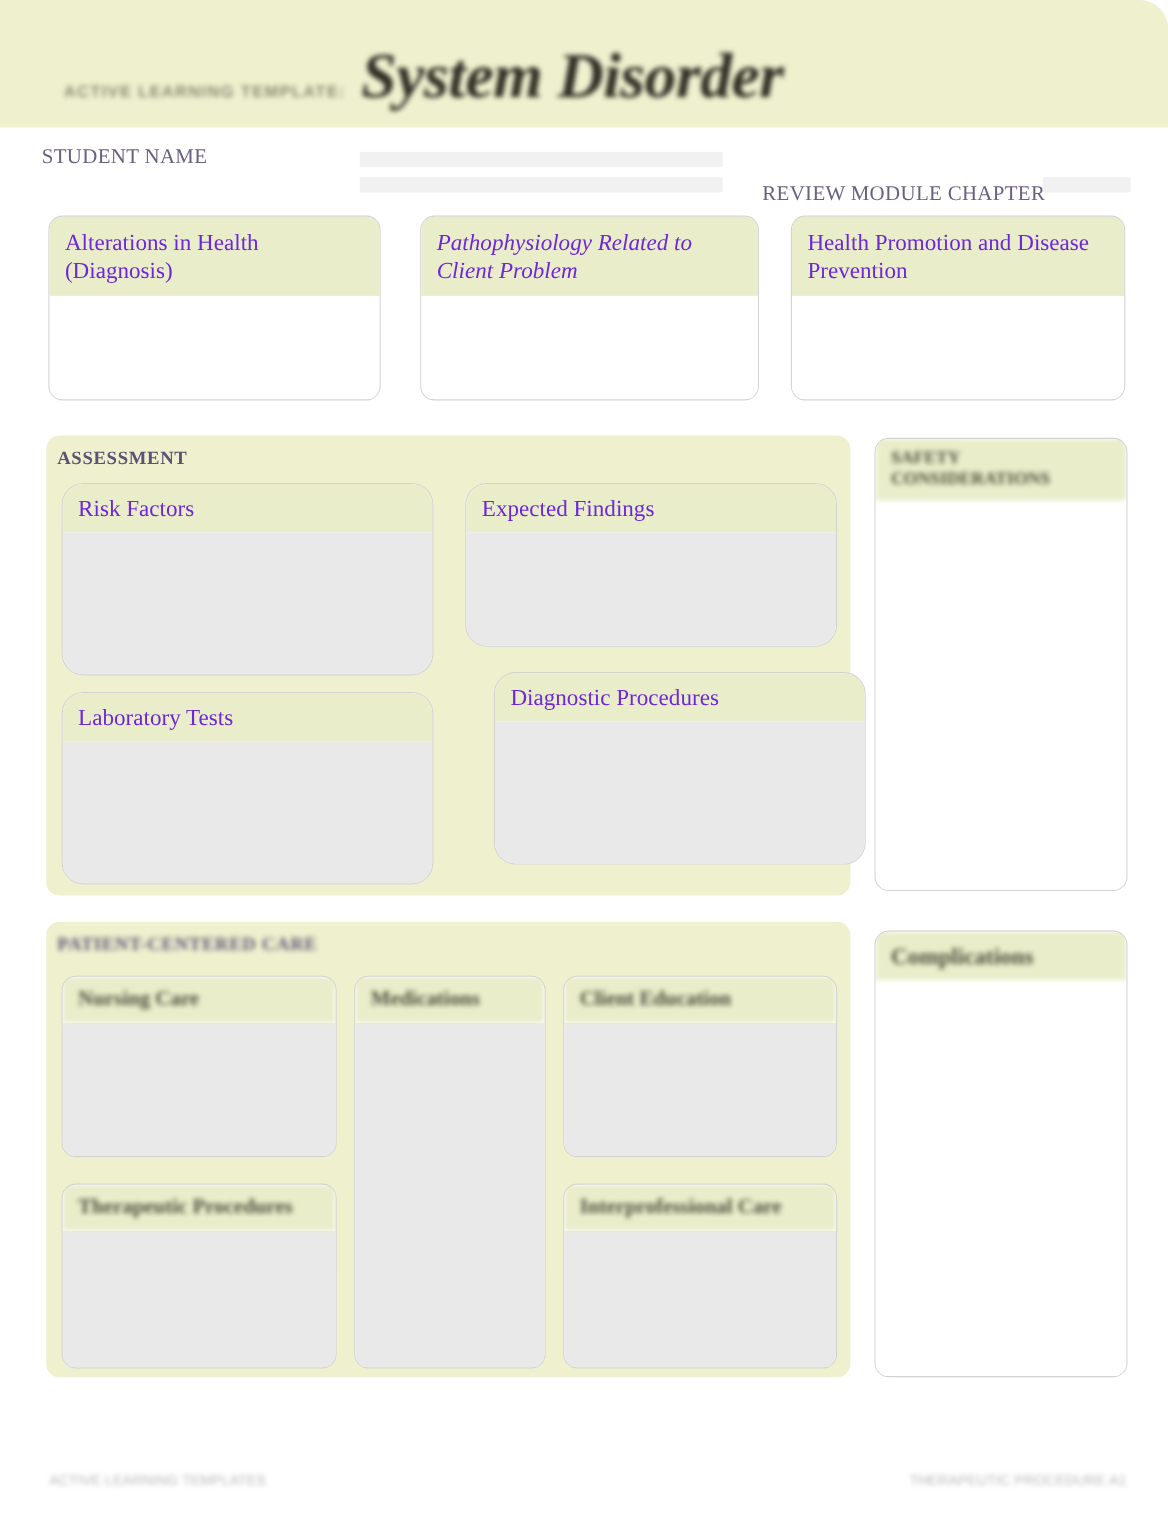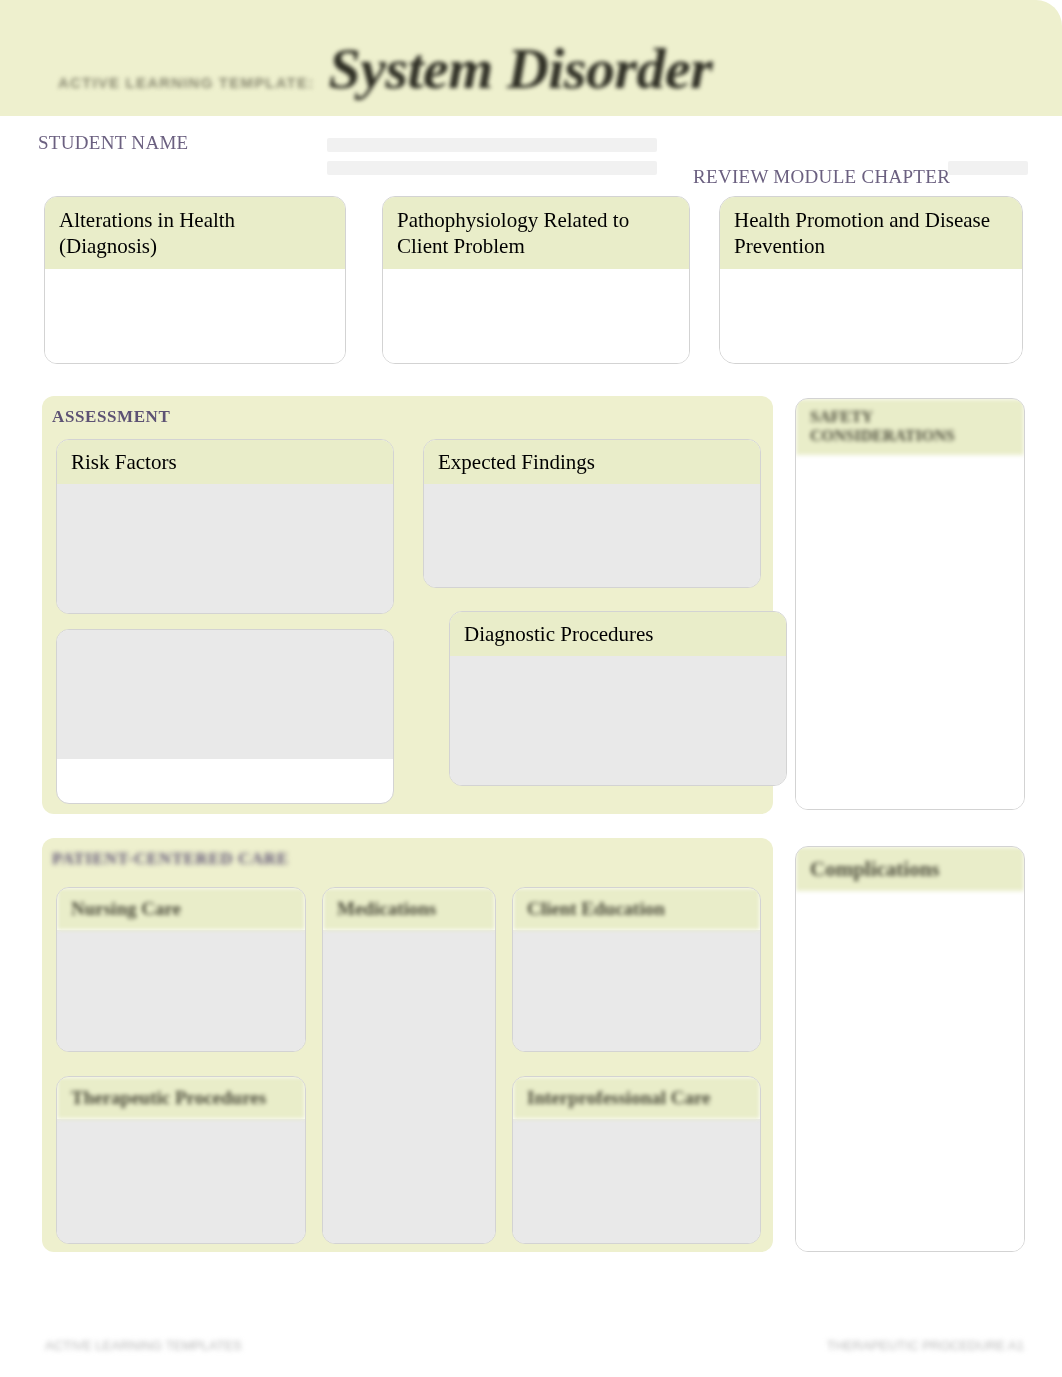--- a/index.html
+++ b/index.html
@@ -88,31 +88,31 @@
     border-radius: 13px;
     background: #ffffff;
     box-sizing: border-box;
     overflow: hidden;
   }
   .card-head {
     background: #e9edc9;
     padding: 10px 14px 12px 14px;
     font-size: 21px;
     line-height: 1.25;
-    color: #000000;
+    color: #6d28d9;
     box-sizing: border-box;
   }
   .card-body { background: #ffffff; }
   .card-body.gray { background: #e9e9e9; }
 
   
   .top-card { top: 196px; height: 168px; }
   .top-a { left: 44px;  width: 302px; }
-  .top-b { left: 382px; width: 308px; }
-  .top-c { left: 719px; width: 304px; border-radius: 16px; }
+  .top-b { left: 382px; width: 308px; font-style: italic; }
+  .top-c { left: 719px; width: 304px; }
   .top-card .card-head { height: 72px; }
   .top-card .card-body { height: calc(100% - 72px); }
 
   
   .panel {
     position: absolute;
     background: #eef0ce;
     border-radius: 12px;
     box-sizing: border-box;
   }
@@ -125,21 +125,21 @@
     left: 10px; top: 11px;
     font-family: "Liberation Serif", serif;
     font-weight: 700;
     font-size: 17px;
     letter-spacing: 0.6px;
     color: #5d5274;
   }
   .panel-title.blurred { filter: blur(2.4px); }
 
   
-  .ac { position: absolute; }
+  .ac { position: absolute; border-radius: 20px; }
   .ac .card-head { height: 44px; padding-top: 9px; }
   .ac .card-body { height: calc(100% - 44px); }
   .ac-risk  { left: 56px;  top: 439px; width: 338px; height: 175px; }
   .ac-find  { left: 423px; top: 439px; width: 338px; height: 149px; }
   .ac-lab   { left: 56px;  top: 629px; width: 338px; height: 175px; }
   .ac-diag  { left: 423px; top: 611px; width: 338px; height: 175px; margin-left: 26px; }
 
   
   .safety {
     position: absolute;
@@ -256,20 +256,21 @@
   <div class="card-head">Risk Factors</div>
   <div class="card-body gray"></div>
 </div>
 
 <div class="card ac ac-find">
   <div class="card-head">Expected Findings</div>
   <div class="card-body gray"></div>
 </div>
 
 <div class="card ac ac-lab">
+  <div class="card-head">Laboratory Tests</div>
   <div class="card-body gray"></div>
 </div>
 
 <div class="card ac ac-diag">
   <div class="card-head">Diagnostic Procedures</div>
   <div class="card-body gray"></div>
 </div>
 
 <div class="card safety">
   <div class="card-head">SAFETY CONSIDERATIONS</div>

